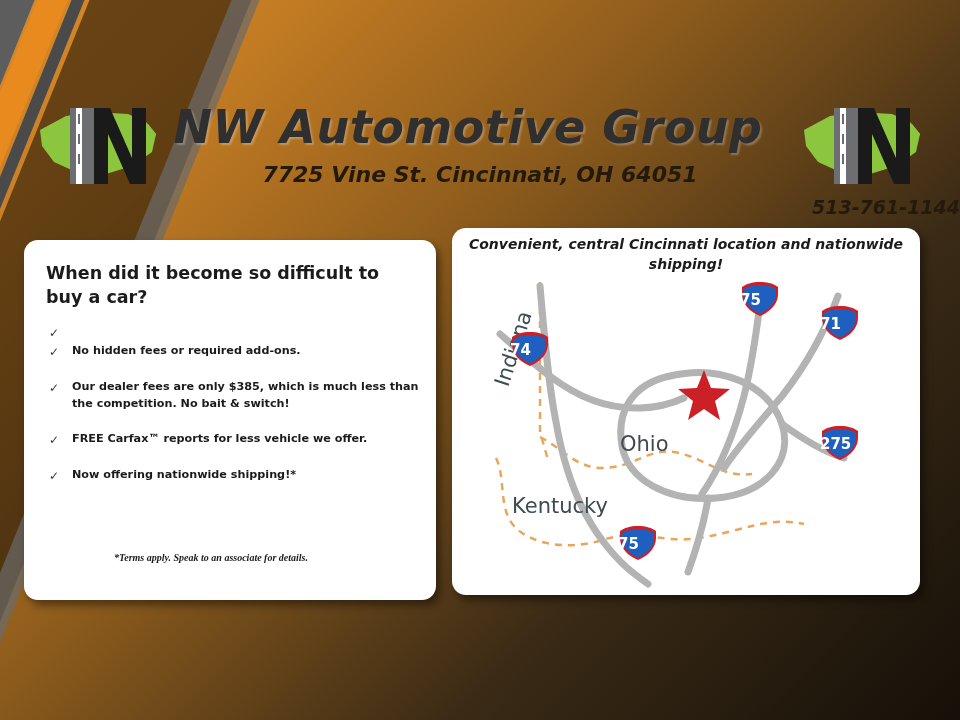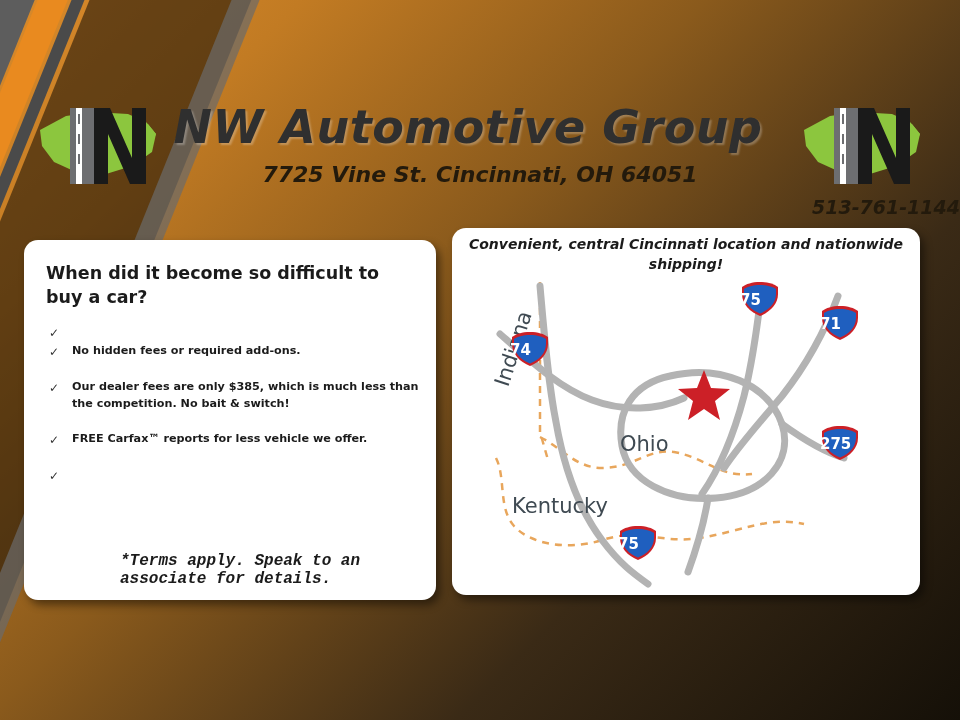--- a/index.html
+++ b/index.html
@@ -165,26 +165,25 @@
     position: absolute;
     left: 3px;
     top: 0px;
     font-size: 12px;
     color: #333;
   }
   .footnote {
     position: absolute;
     left: 90px;
     top: 312px;
-    font-size: 16px;
+    font-size: 10px;
     font-style: italic;
     font-weight: bold;
     color: #1b1b1b;
-    font-family: Liberation Mono, monospace;
-    margin-left: 6px;
+    font-family: Liberation Serif, serif;
   }
 
   
   .map-caption {
     position: absolute;
     left: 452px;
     top: 228px;
     width: 468px;
     text-align: center;
     font-size: 14px;
@@ -307,20 +306,21 @@
       <div class="bullet">
         <span class="check">✓</span>
         <span>Our dealer fees are only $385, which is much less than the competition. No bait &amp; switch!</span>
       </div>
       <div class="bullet">
         <span class="check">✓</span>
         <span>FREE Carfax™ reports for less vehicle we offer.</span>
       </div>
       <div class="bullet">
         <span class="check">✓</span>
+        <span>Now offering nationwide shipping!*</span>
       </div>
     </div>
 
     <div class="footnote">*Terms apply. Speak to an associate for details.</div>
   </div>
 
   <div class="card card-right"></div>
 
   <div class="map-caption">Convenient, central Cincinnati location and nationwide shipping!</div>
 

